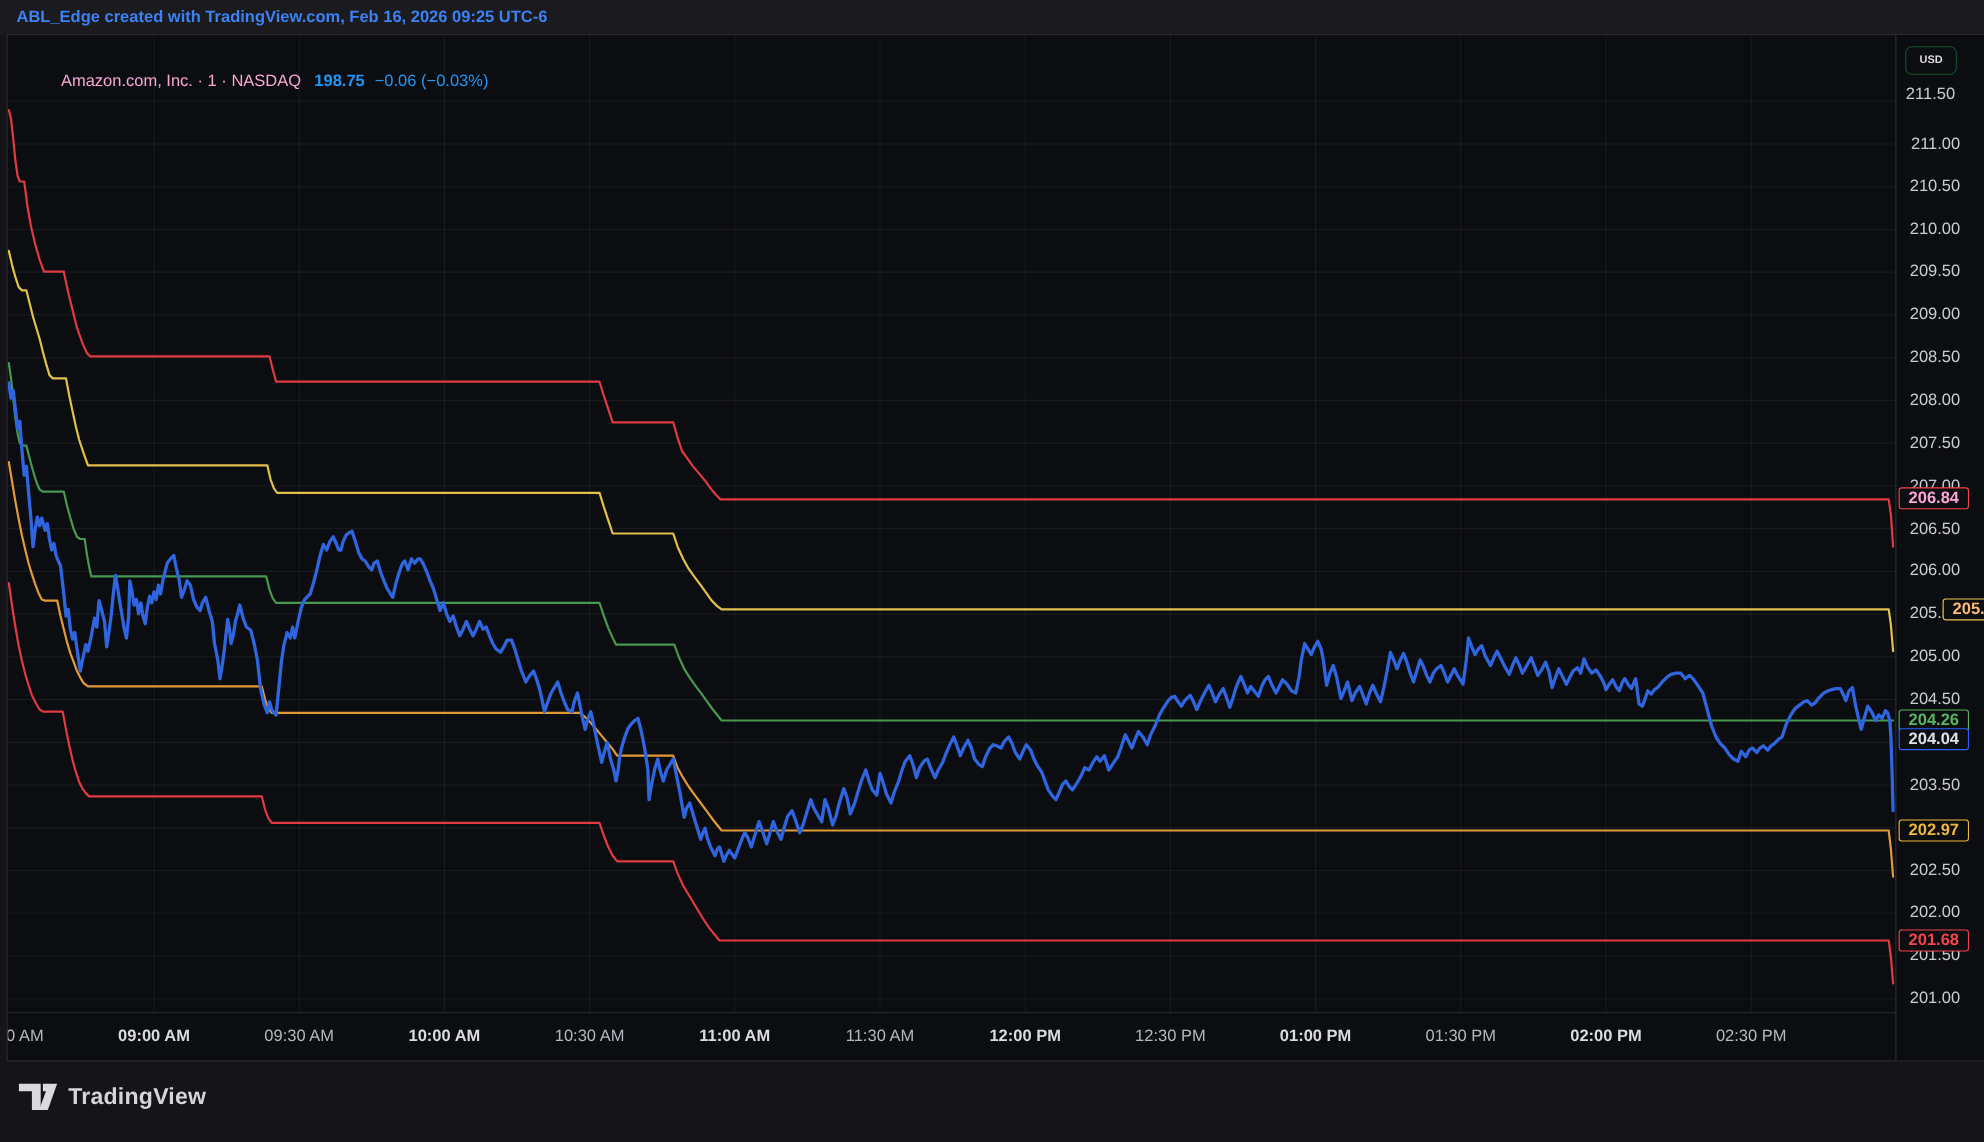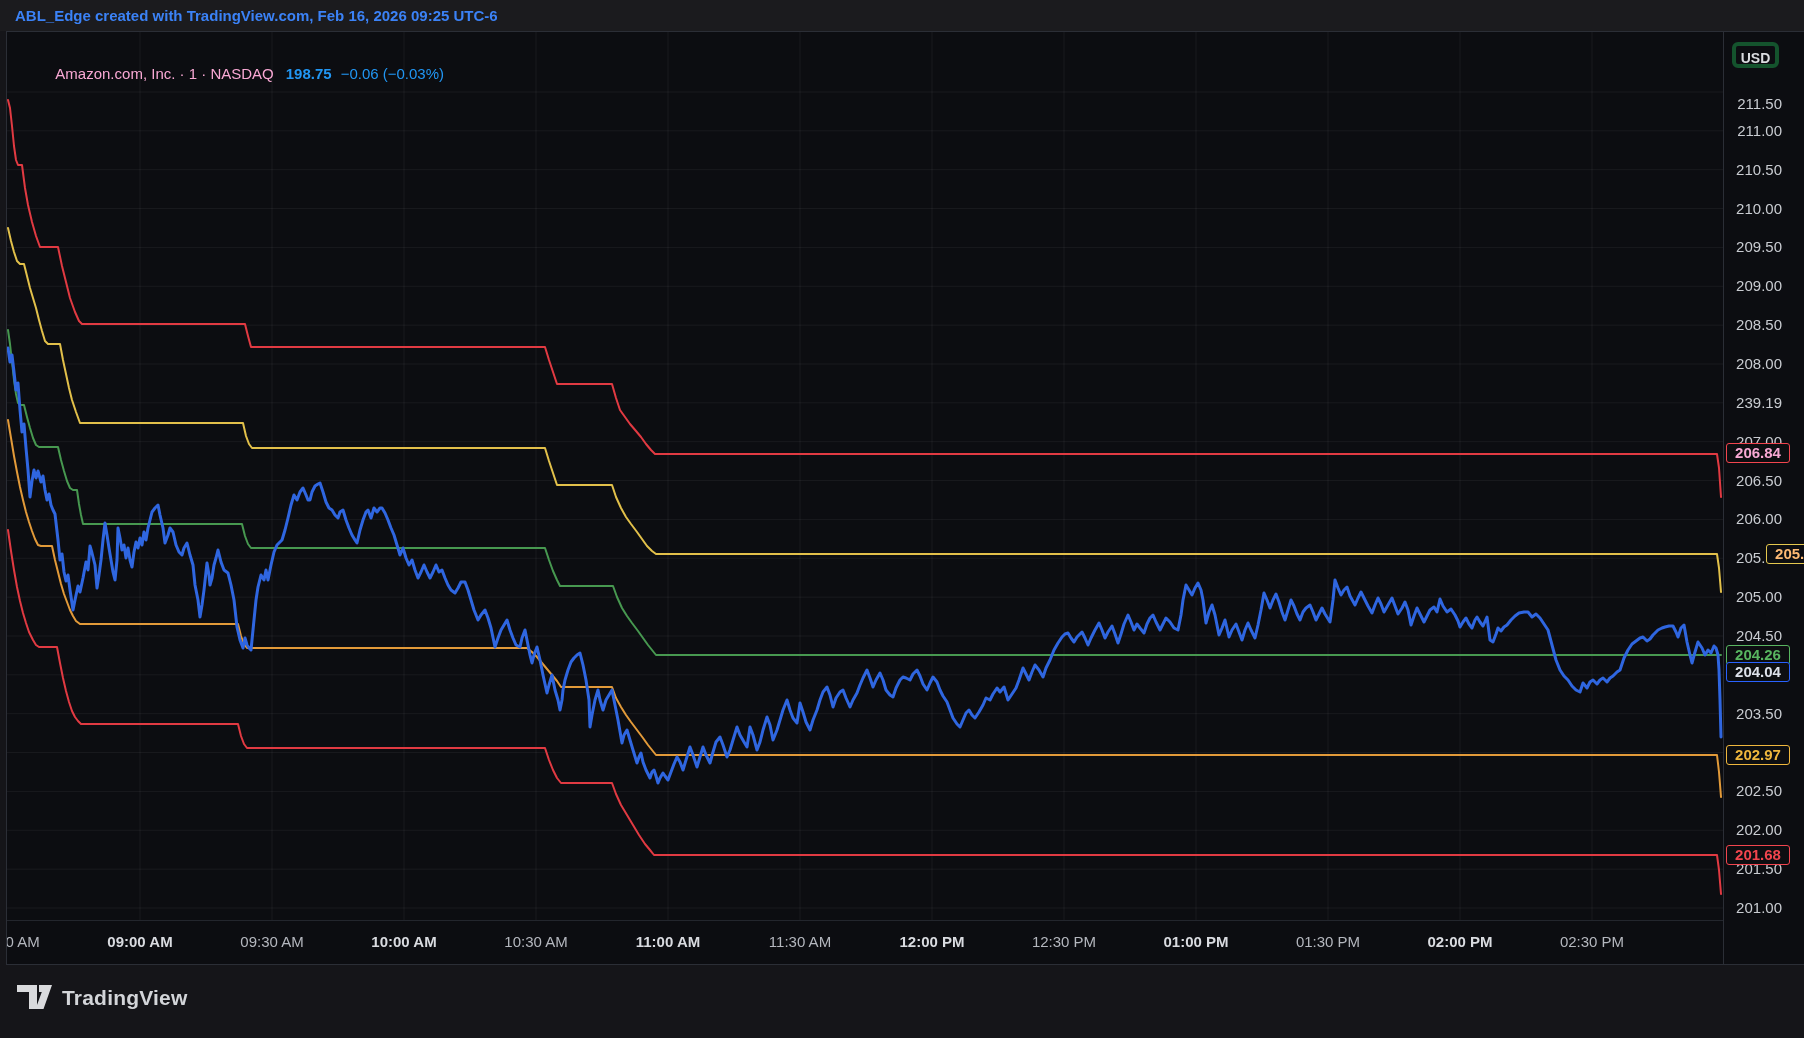--- a/index.html
+++ b/index.html
@@ -13,22 +13,22 @@
   #shell{position:absolute;left:6px;top:31px;width:1798px;height:934px;background:#0c0d11;
          border-top:1px solid #2b2e36;border-left:1px solid #2b2e36;border-bottom:1px solid #2b2e36;}
   #plot{position:absolute;left:0;top:0;width:1716px;height:888px;display:block;}
   #timeaxis{position:absolute;left:0;top:888px;width:1716px;height:44px;border-top:1px solid #23262d;overflow:hidden;}
   .tlabel{position:absolute;top:0;width:90px;line-height:42px;text-align:center;font-size:15px;color:#b4b7be;white-space:nowrap;}
   .tlabel.bold{font-weight:700;color:#d9dbe0;}
   #paxis{position:absolute;left:1716px;top:0;width:81px;height:932px;border-left:1px solid #2b2e36;overflow:hidden;background:#0c0d11;}
   .ptick{position:absolute;left:4px;width:54px;height:20px;line-height:20px;text-align:right;font-size:15px;color:#c9ccd1;}
   .plabel{position:absolute;left:2px;width:64px;height:20px;line-height:18px;text-align:center;font-size:15px;font-weight:600;
           background:#0d0e11;border:1px solid;border-radius:3px;}
-  #usdbtn{position:absolute;left:8px;top:10px;width:47px;height:26px;border:4px solid #14532d;border-radius:6px;
-          background:transparent;color:#dadce0;font-size:14px;font-weight:600;line-height:24px;text-align:center;}
+  #usdbtn{position:absolute;left:8px;top:10px;width:47px;height:26px;border:1px solid #14532d;border-radius:6px;
+          background:transparent;color:#dadce0;font-size:10px;font-weight:600;line-height:24px;text-align:center;}
   
   #legend{position:absolute;left:15px;top:12px;font-size:15px;}
   #legend .row{height:20px;line-height:20px;white-space:pre;}
   #legend .sym{color:#f9a8d4;font-weight:500;}
   #legend .qp{font-weight:600;margin-left:12px;}
   #legend .qc{font-weight:500;margin-left:9px;}
   #legend .iname{color:#d7d9dd;font-weight:500;}
   #legend .ival{font-weight:700;margin-left:11px;}
   
   #footer{position:absolute;left:17px;top:983px;height:30px;display:flex;align-items:center;}
@@ -118,29 +118,29 @@
         <div class="ptick" style="top: 749.429px;">202.50</div>
         <div class="ptick" style="top: 710.571px;">203.00</div>
         <div class="ptick" style="top: 671.714px;">203.50</div>
         <div class="ptick" style="top: 632.857px;">204.00</div>
         <div class="ptick" style="top: 594px;">204.50</div>
         <div class="ptick" style="top: 555.143px;">205.00</div>
         <div class="ptick" style="top: 516.286px;">205.50</div>
         <div class="ptick" style="top: 477.429px;">206.00</div>
         <div class="ptick" style="top: 438.571px;">206.50</div>
         <div class="ptick" style="top: 399.714px;">207.00</div>
-        <div class="ptick" style="top: 360.857px;">239.19</div>
+        <div class="ptick" style="top: 360.857px;">207.50</div>
         <div class="ptick" style="top: 322px;">208.00</div>
         <div class="ptick" style="top: 283.143px;">208.50</div>
         <div class="ptick" style="top: 244.286px;">209.00</div>
         <div class="ptick" style="top: 205.429px;">209.50</div>
         <div class="ptick" style="top: 166.571px;">210.00</div>
         <div class="ptick" style="top: 127.714px;">210.50</div>
         <div class="ptick" style="top: 88.8571px;">211.00</div>
-        <div class="ptick" style="top: 62px;">211.50</div>
+        <div class="ptick" style="top: 44px; text-align: center;">211.50</div>
         <div class="plabel" style="top: 411px; border-color: rgb(242, 69, 78); color: #f9a8d4;">206.84</div>
         <div class="plabel" style="top: 512.4px; border-color: rgb(229, 200, 78); color: #fdba74; margin-left: 40px;">205.55</div>
         <div class="plabel" style="top: 612.651px; border-color: rgb(88, 181, 96); color: rgb(88, 181, 96);">204.26</div>
         <div class="plabel" style="top: 629.749px; border-color: rgb(41, 98, 255); color: rgb(221, 225, 234);">204.04</div>
         <div class="plabel" style="top: 712.903px; border-color: rgb(239, 183, 61); color: rgb(239, 183, 61);">202.97</div>
         <div class="plabel" style="top: 813.154px; border-color: rgb(242, 69, 78); color: rgb(242, 69, 78);">201.68</div>
       </div>
 
   </div>
 

